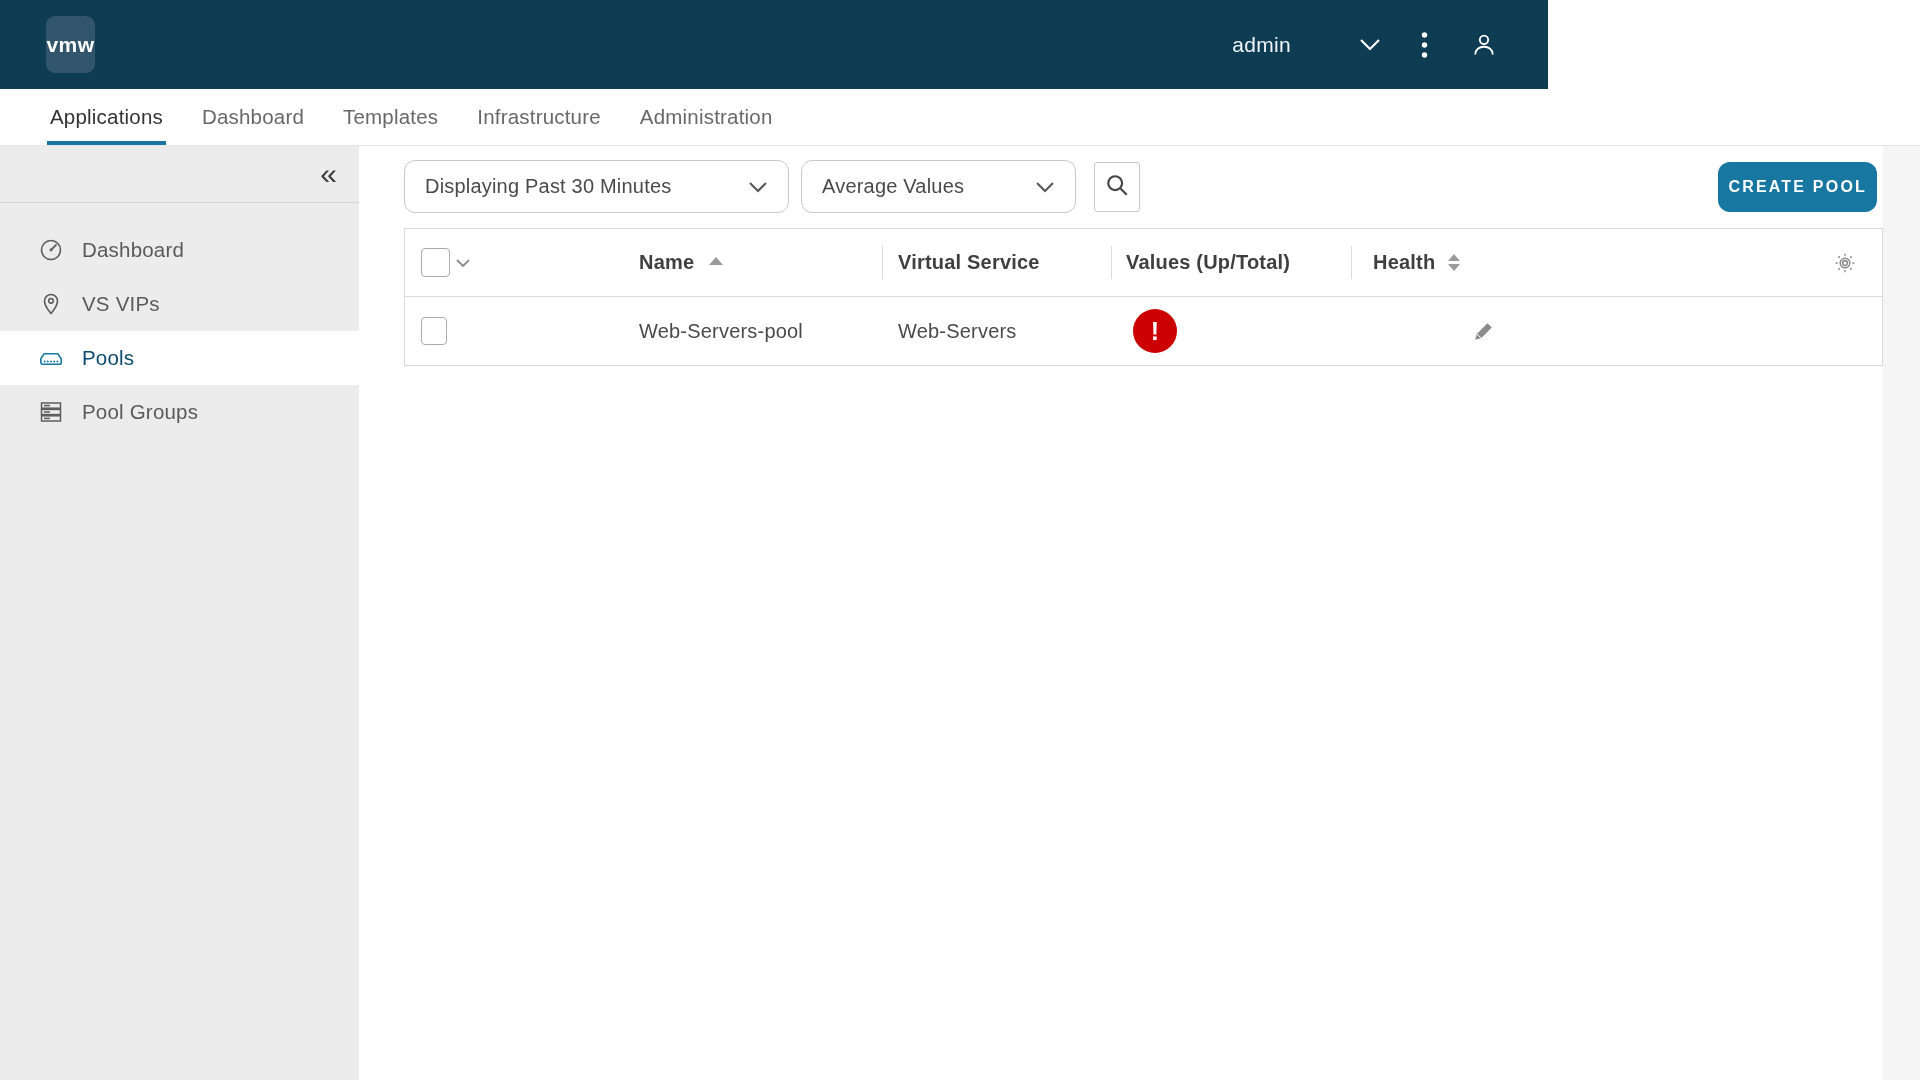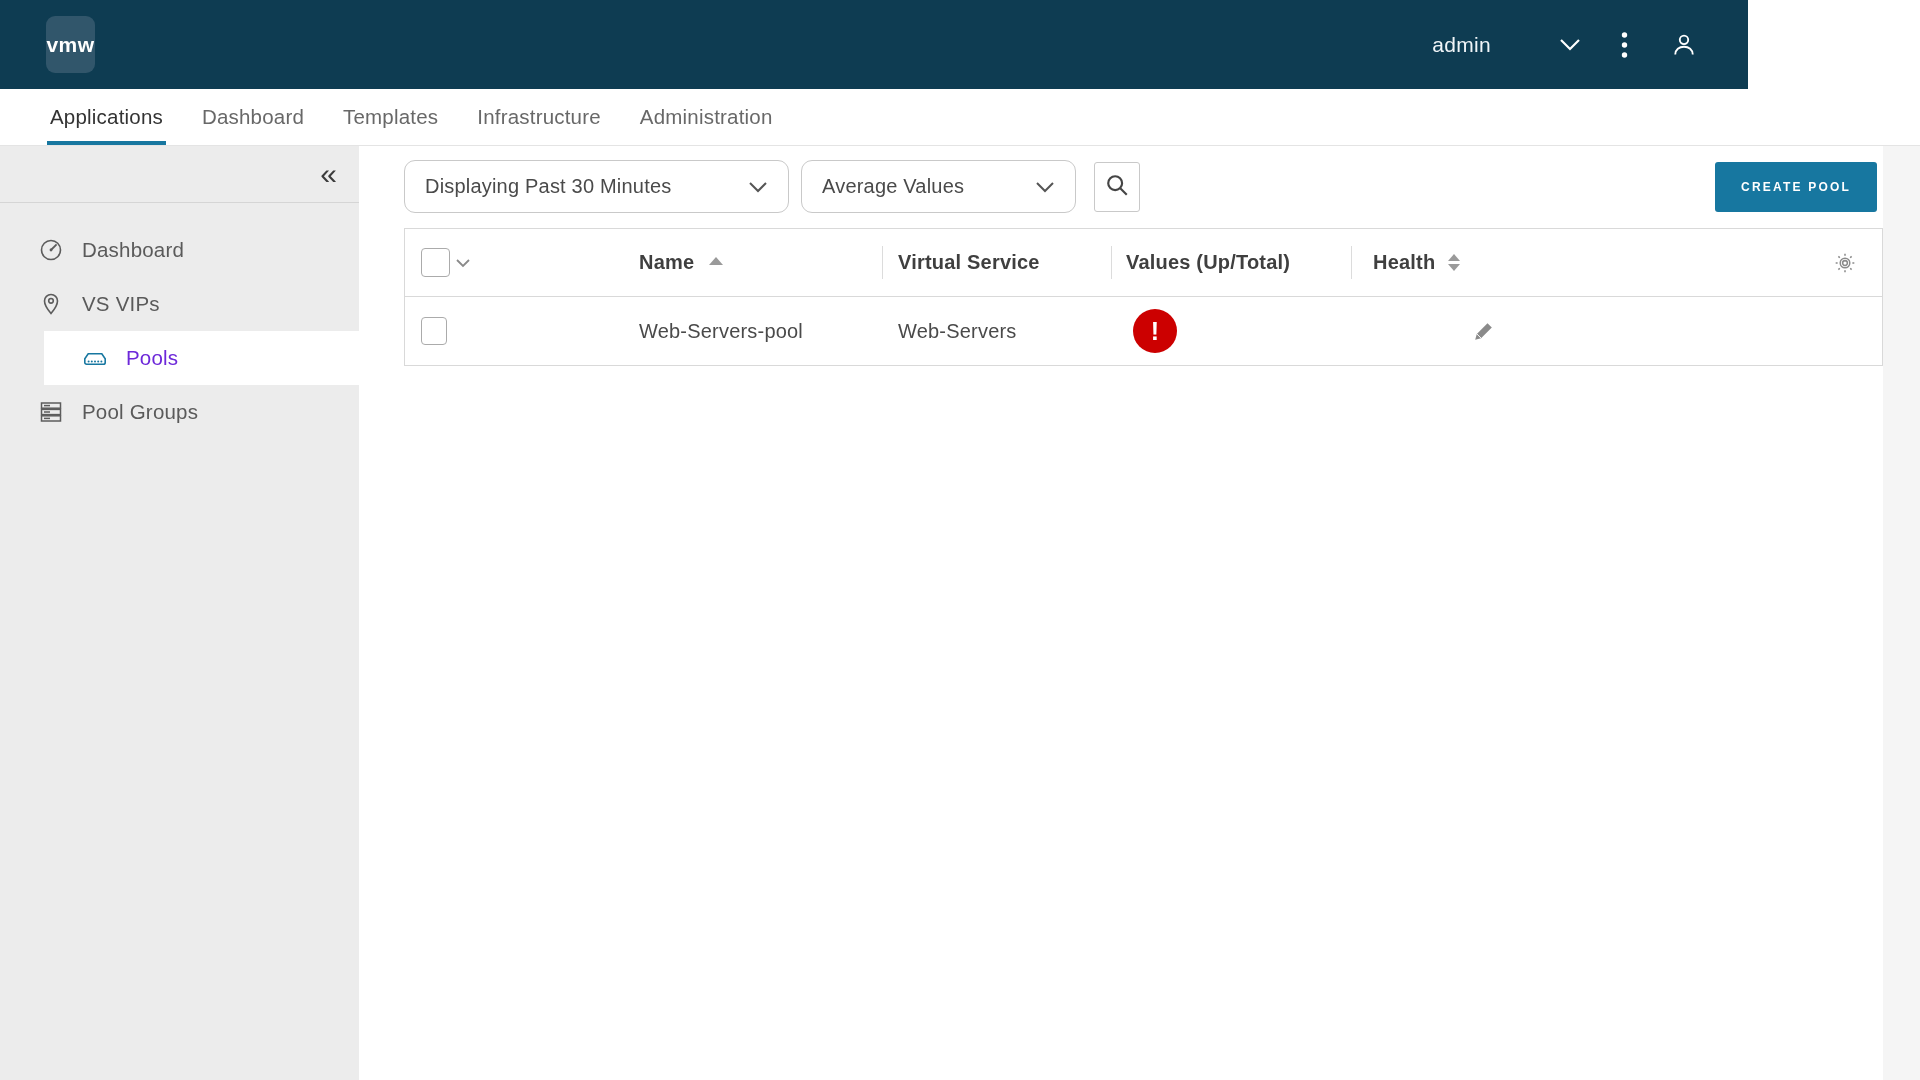--- a/index.html
+++ b/index.html
@@ -4,21 +4,21 @@
 <style>
   * { box-sizing: border-box; }
   html,body { margin:0; padding:0; }
   body {
     width:1920px; height:1080px; overflow:hidden; position:relative;
     font-family:"Liberation Sans", sans-serif; background:#ffffff;
     -webkit-font-smoothing:antialiased;
   }
   
   .app-header {
-    position:absolute; left:0; top:0; width:1748px; height:89px;
+    position:absolute; left:0; top:0; width:1548px; height:89px;
     background:#0e3c52;
   }
   .logo-tile {
     position:absolute; left:46px; top:16px; width:49px; height:57px;
     background:#31566b; border-radius:9px;
     display:flex; align-items:center; justify-content:center;
   }
   .logo-text { color:#fff; font-weight:bold; font-size:21px; letter-spacing:.5px; }
   .app-title {
     position:absolute; left:110px; top:0; height:89px;
@@ -59,44 +59,44 @@
   .sidebar-head { height:57px; border-bottom:1px solid #d5d5d5; position:relative; }
   .collapse-btn {
     position:absolute; right:22px; top:8px; font-size:30px; color:#3c3c3c;
     cursor:pointer; line-height:40px; user-select:none;
   }
   .side-items { margin-top:20px; }
   .side-item {
     height:54px; display:flex; align-items:center; padding-left:38px;
     font-size:20.5px; color:#5a5a5a; letter-spacing:.2px; cursor:pointer;
   }
-  .side-item.active { background:#ffffff; color:#6d28d9;margin-left:44px; }
+  .side-item.active { background:#ffffff; color:#0c4a6e; }
   .side-icn { width:26px; height:26px; margin-right:18px; flex:0 0 26px; display:flex; }
 
   
   .main { position:absolute; left:359px; top:146px; width:1561px; height:934px; background:#fff; }
   .right-gutter { position:absolute; right:0; top:0; width:37px; height:934px; background:#f5f5f5; }
 
   .dropdown {
     position:absolute; top:14px; height:53px;
     border:1px solid #c9c9c9; border-radius:11px; background:#fff;
     display:flex; align-items:center; justify-content:space-between;
     padding:0 20px; font-size:20px; color:#4a4a4a; letter-spacing:.2px; cursor:pointer;
   }
   .dd-time { left:45px; width:385px; }
   .dd-values { left:442px; width:275px; }
   .search-btn {
     position:absolute; left:735px; top:16px; width:46px; height:50px;
     border:1px solid #c9c9c9; border-radius:3px; background:#fff;
     display:flex; align-items:center; justify-content:center; cursor:pointer;
   }
   .create-btn {
-    position:absolute; right:43px; top:16px; height:50px; padding:0 26px;
-    background:#1777a0; border:none; border-radius:3px;
-    color:#fff; font-size:12px; font-weight:bold; letter-spacing:2.2px;
+    position:absolute; right:43px; top:16px; height:50px; padding:0 10px;
+    background:#1777a0; border:none; border-radius:12px;
+    color:#fff; font-size:16px; font-weight:bold; letter-spacing:2.2px;
     font-family:inherit; cursor:pointer;
   }
 
   
   .pools-table {
     position:absolute; left:45px; top:82px; width:1479px;
     border:1px solid #d9d9d9; background:#fff;
   }
   .t-head, .t-row {
     display:grid; grid-template-columns:116px 361px 229px 240px 170px 1fr;

